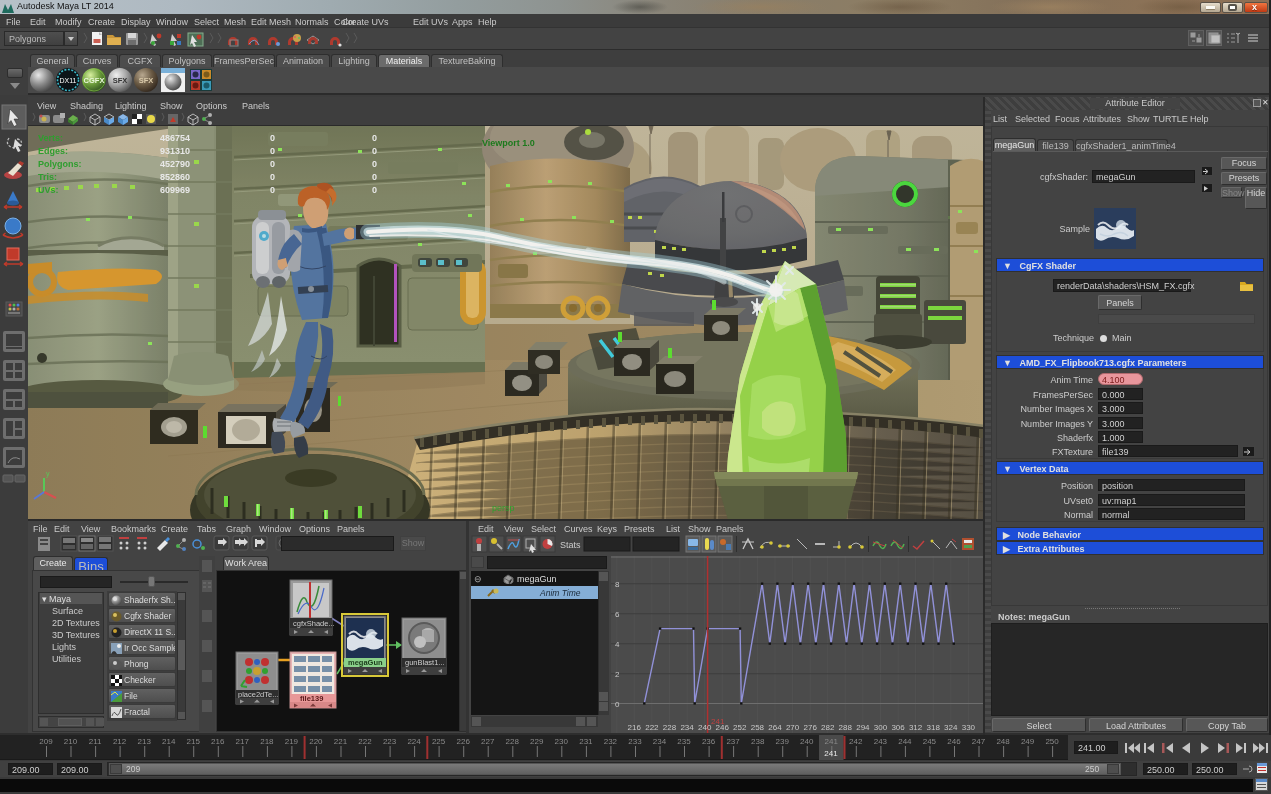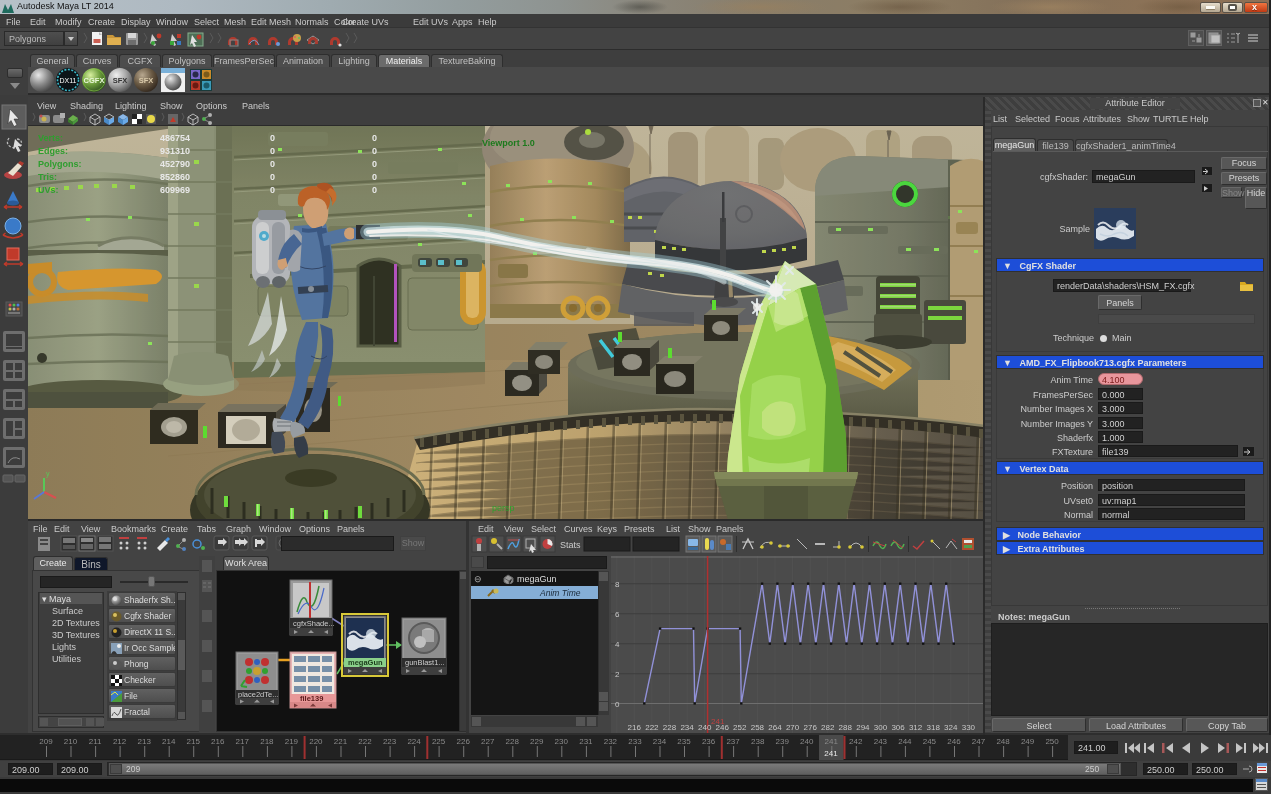--- a/index.html
+++ b/index.html
@@ -987,21 +987,21 @@
         </g>
       <g transform="translate(246,1)" opacity=".45">
           <rect x="0" y="1" width="15" height="14" rx="2" fill="#3a3a3a" stroke="#5a5a5a"></rect>
           <circle cx="7" cy="8" r="4" fill="none" stroke="#999"></circle>
         </g>
     </svg>
     <div class="fld" style="left:281px;top:536px;width:113px;height:15px;background:#2b2b2b;"></div>
     <div class="abs" style="left:400px;top:536px;width:26px;height:15px;background:#4a4a4a;border:1px solid #404040;color:#777;font-size:9px;text-align:center;padding-top:1px;">Show</div>
 
     <div class="abs" style="left:33px;top:556px;width:40px;height:14px;background:#5e5e5e;border:1px solid #2e2e2e;border-bottom:none;border-radius:3px 3px 0 0;color:#e8e8e8;text-align:center;padding-top:1px;font-size:9px;">Create</div>
-    <div class="abs" style="left:74px;top:557px;width:34px;height:13px;background:#0f172a;border:1px solid #2e2e2e;border-bottom:none;border-radius:3px 3px 0 0;color:#bbb;text-align:center;padding-top:1px;font-size:10px;">Bins</div>
+    <div class="abs" style="left:74px;top:557px;width:34px;height:13px;background:#1d4ed8;border:1px solid #2e2e2e;border-bottom:none;border-radius:3px 3px 0 0;color:#bbb;text-align:center;padding-top:1px;font-size:13px;">Bins</div>
     <div class="abs" style="left:32px;top:570px;width:180px;height:162px;background:#484848;border:1px solid #333;"></div>
 
     <div class="fld" style="left:40px;top:576px;width:72px;height:12px;background:#252525;"></div>
     <div class="abs" style="left:120px;top:581px;width:68px;height:2px;background:#2a2a2a;"></div>
     <div class="abs" style="left:148px;top:576px;width:7px;height:11px;background:#777;border:1px solid #555;border-radius:2px;"></div>
 
     <div class="abs" style="left:38px;top:592px;width:66px;height:122px;background:#3d3d3d;border:1px solid #2e2e2e;"></div>
     <div class="abs" style="left:40px;top:593px;width:62px;height:11px;background:#555;"></div>
     <div class="abs" style="left:42px;top:594px;color:#ddd;font-size:9px;">▾ Maya</div>
     <div class="abs" style="left:52px;top:605px;color:#ccc;font-size:9px;line-height:12px;">Surface<br>2D Textures<br>3D Textures<br>Lights<br>Utilities</div>

